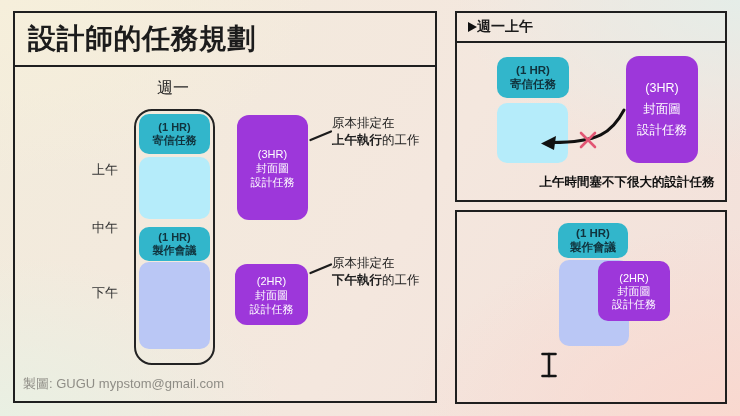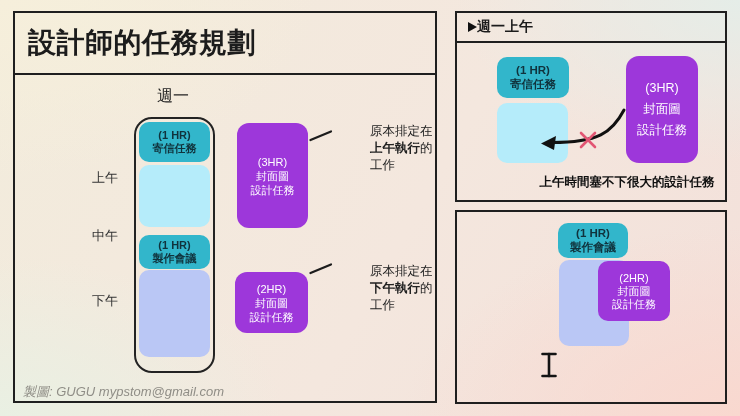--- a/index.html
+++ b/index.html
@@ -17,21 +17,21 @@
       radial-gradient(70% 70% at 100% 100%,#f9d8cf 0%, rgba(249,216,207,0) 65%),
       radial-gradient(60% 60% at 0% 0%,    #f6efdb 0%, rgba(246,239,219,0) 72%),
       linear-gradient(120deg,#f2ecdc 0%,#f4e7de 55%,#f3e0da 100%);
   }
   .panel{ position:absolute; border:2px solid #1f1f1f; background:transparent; }
   .panel-header{ display:flex; align-items:center; border-bottom:2px solid #1f1f1f; }
   .panel-body{ position:relative; }
 
   
   #main-panel{ left:13px; top:11px; width:424px; height:392px; }
-  #main-header{ height:62px; padding-left:13px; }
+  #main-header{ height:54px; padding-left:13px; }
   #main-title{ font-size:28px; font-weight:700; letter-spacing:.5px; }
   #main-body{ height:324px; }
 
   .day-label{ position:absolute; left:128px; top:11px; width:60px; text-align:center;
               font-size:16px; font-weight:500; color:#222; }
   .time-label{ position:absolute; left:70px; width:40px; text-align:center;
                font-size:13px; line-height:18px; color:#333; }
 
   #schedule-frame{ position:absolute; left:119px; top:42px; width:81px; height:256px;
                    border:2px solid #232323; border-radius:18px; padding:3px; }
@@ -43,26 +43,26 @@
   .slot.cyan { height:62px; margin-bottom:8px; background:#b5ecfa; }
   .slot.teal-2{ height:34px; margin-bottom:1px; }
   .slot.peri { height:87px; background:#bac7f5; }
 
   .ptask{ position:absolute; background:#9d37da; color:#fff; border-radius:12px;
           display:flex; flex-direction:column; align-items:center; justify-content:center;
           text-align:center; font-size:11px; line-height:14px; font-weight:500; }
   #task-3hr{ left:222px; top:48px; width:71px; height:105px; }
   #task-2hr{ left:220px; top:197px; width:73px; height:61px; }
 
-  .annotation{ position:absolute; left:317px; font-size:12.5px; line-height:17px; color:#222;margin-left:38px; }
+  .annotation{ position:absolute; left:317px; font-size:12.5px; line-height:17px; color:#222; }
   .annotation b{ font-weight:700; }
   #annotation-am{ top:48px; }
   #annotation-pm{ top:188px; }
 
-  #credit{ position:absolute; left:8px; top:308px; font-size:13px; color:#8f8d86;font-style:italic; }
+  #credit{ position:absolute; left:8px; top:308px; font-size:13px; color:#8f8d86; }
 
   
   #morning-panel{ left:455px; top:11px; width:272px; height:191px; }
   #afternoon-panel{ left:455px; top:210px; width:272px; height:194px; }
   .rp-header{ height:30px; padding-left:11px; gap:0; }
   .rp-title{ font-size:14px; font-weight:700; }
   .tri{ width:0; height:0; border-left:9px solid #111;
         border-top:5.5px solid transparent; border-bottom:5.5px solid transparent; }
   .rp-body{ height:153px; }
 

